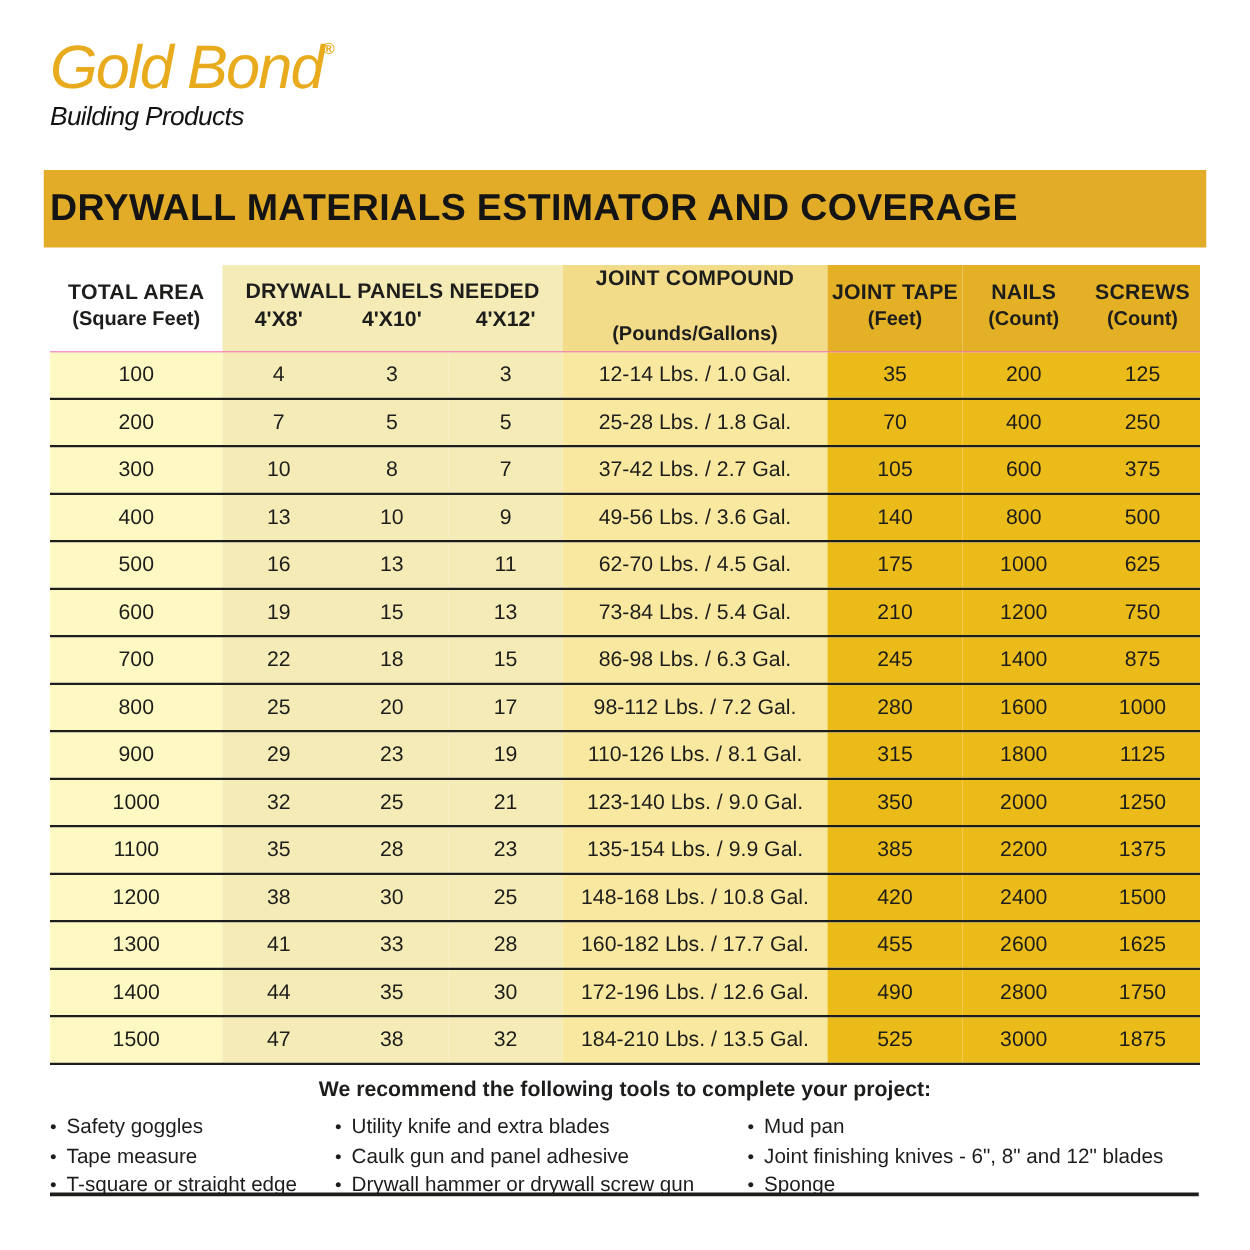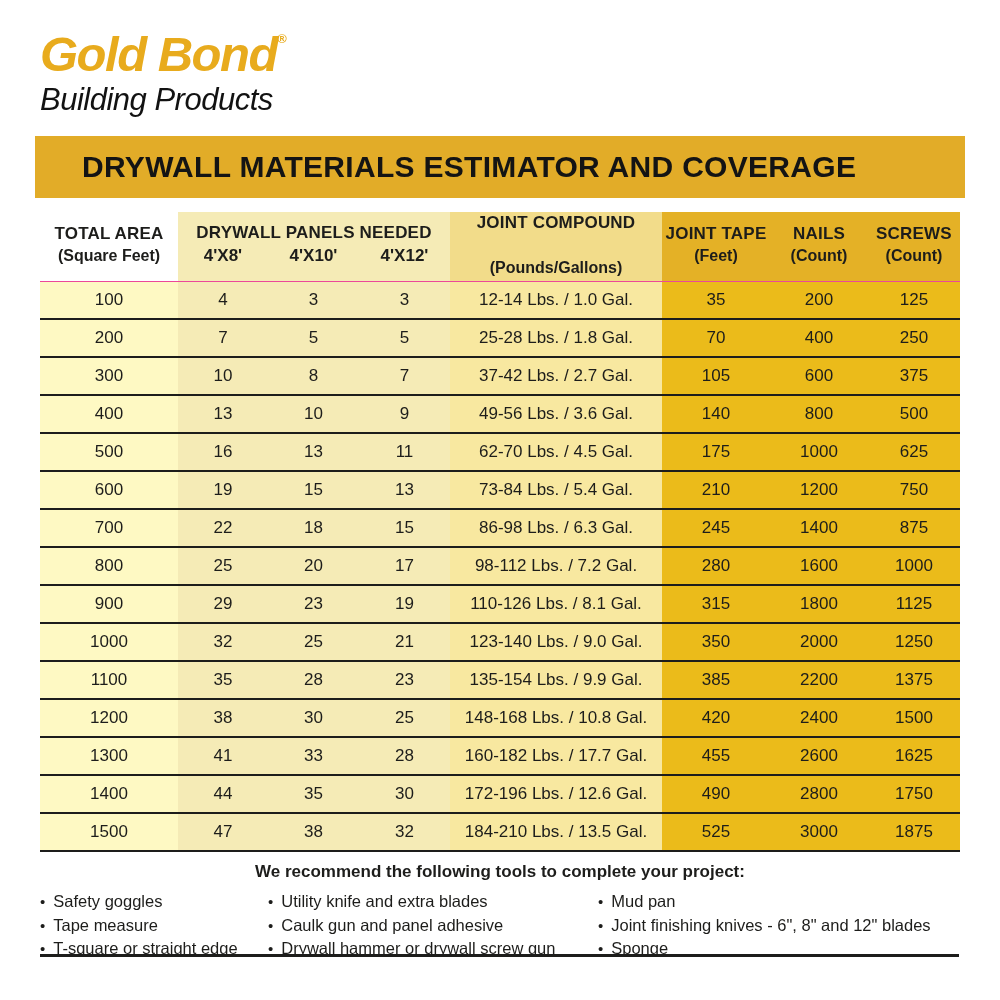--- a/index.html
+++ b/index.html
@@ -5,33 +5,33 @@
   html,body { margin:0; padding:0; background:#ffffff; }
   .page {
     position:relative; width:1000px; height:1000px; background:#ffffff;
     font-family:"Liberation Sans", sans-serif; color:#1d1d1b; overflow:hidden;
   }
 
   
   .logo-block { position:absolute; left:40px; top:30px; }
   .brand-line { line-height:1; white-space:nowrap; }
   .brand {
-    font-size:49px; font-weight:700; font-style:italic;
+    font-size:49px; font-weight:400; font-style:italic;
     color:var(--brand-gold); letter-spacing:-1.5px;
   }
   .reg { font-size:13px; font-weight:700; font-style:italic; color:var(--brand-gold); vertical-align:top; position:relative; top:2px; }
-  .tagline { font-size:31px; font-style:italic; font-weight:400; color:#121212; margin-top:3px; letter-spacing:-0.5px; }
+  .tagline { font-size:21px; font-style:italic; font-weight:400; color:#121212; margin-top:3px; letter-spacing:-0.5px; }
 
   
   .banner {
     position:absolute; left:35px; top:136px; width:930px; height:62px;
     background:var(--banner-gold); display:flex; align-items:center;
   }
   .banner span {
-    font-size:30px; font-weight:700; letter-spacing:0.3px; color:#141414; padding-left:21px;margin-left:26px;
+    font-size:30px; font-weight:700; letter-spacing:0.3px; color:#141414; padding-left:5px;
   }
 
   
   .tablewrap { position:absolute; left:40px; top:212px; width:920px; }
 
   .thead { display:grid; grid-template-columns:138px 272px 212px 108px 98px 92px;
            height:69px; border-bottom:1px solid #ec4899; }
   .hcell { display:flex; flex-direction:column; align-items:center; justify-content:center; padding-bottom:4px; }
   .hcell .l1 { font-size:17px; font-weight:700; letter-spacing:0.2px; }
   .hcell .l2 { font-size:16px; font-weight:700; margin-top:3px; }

